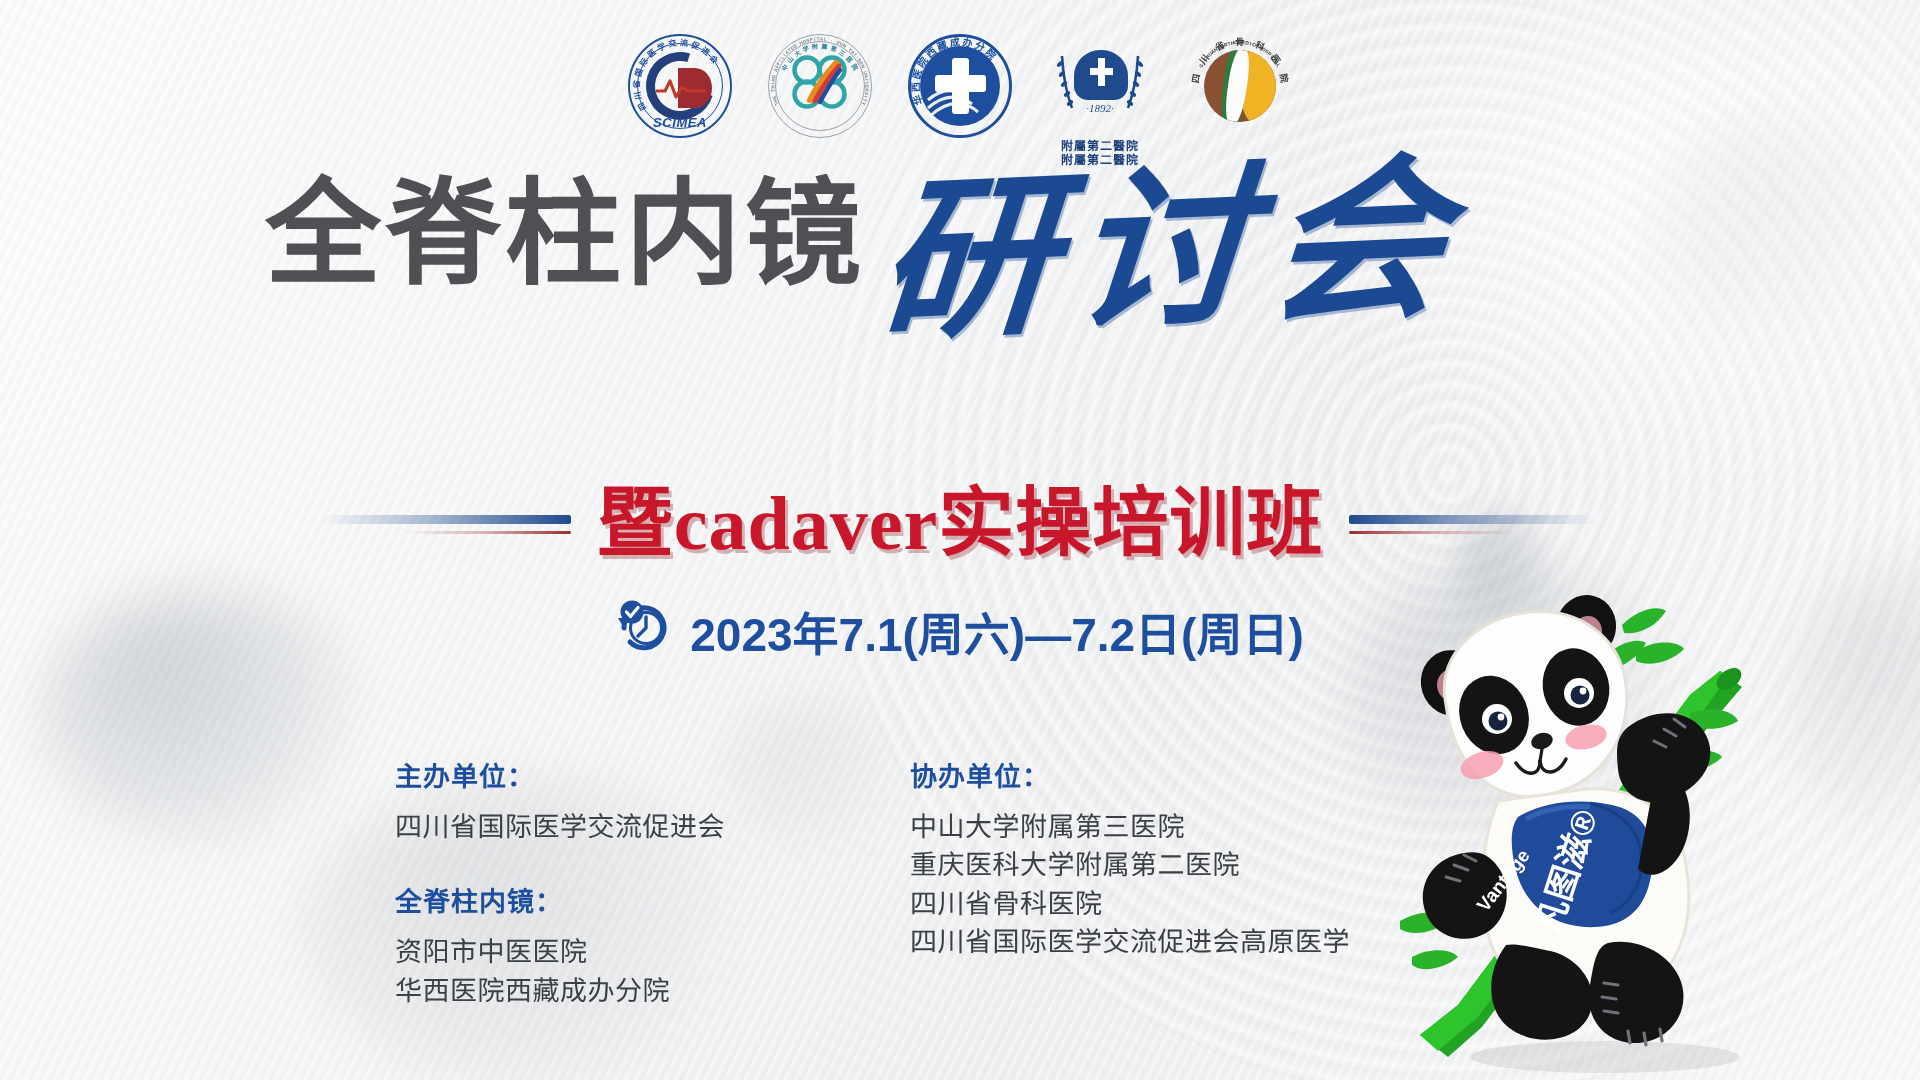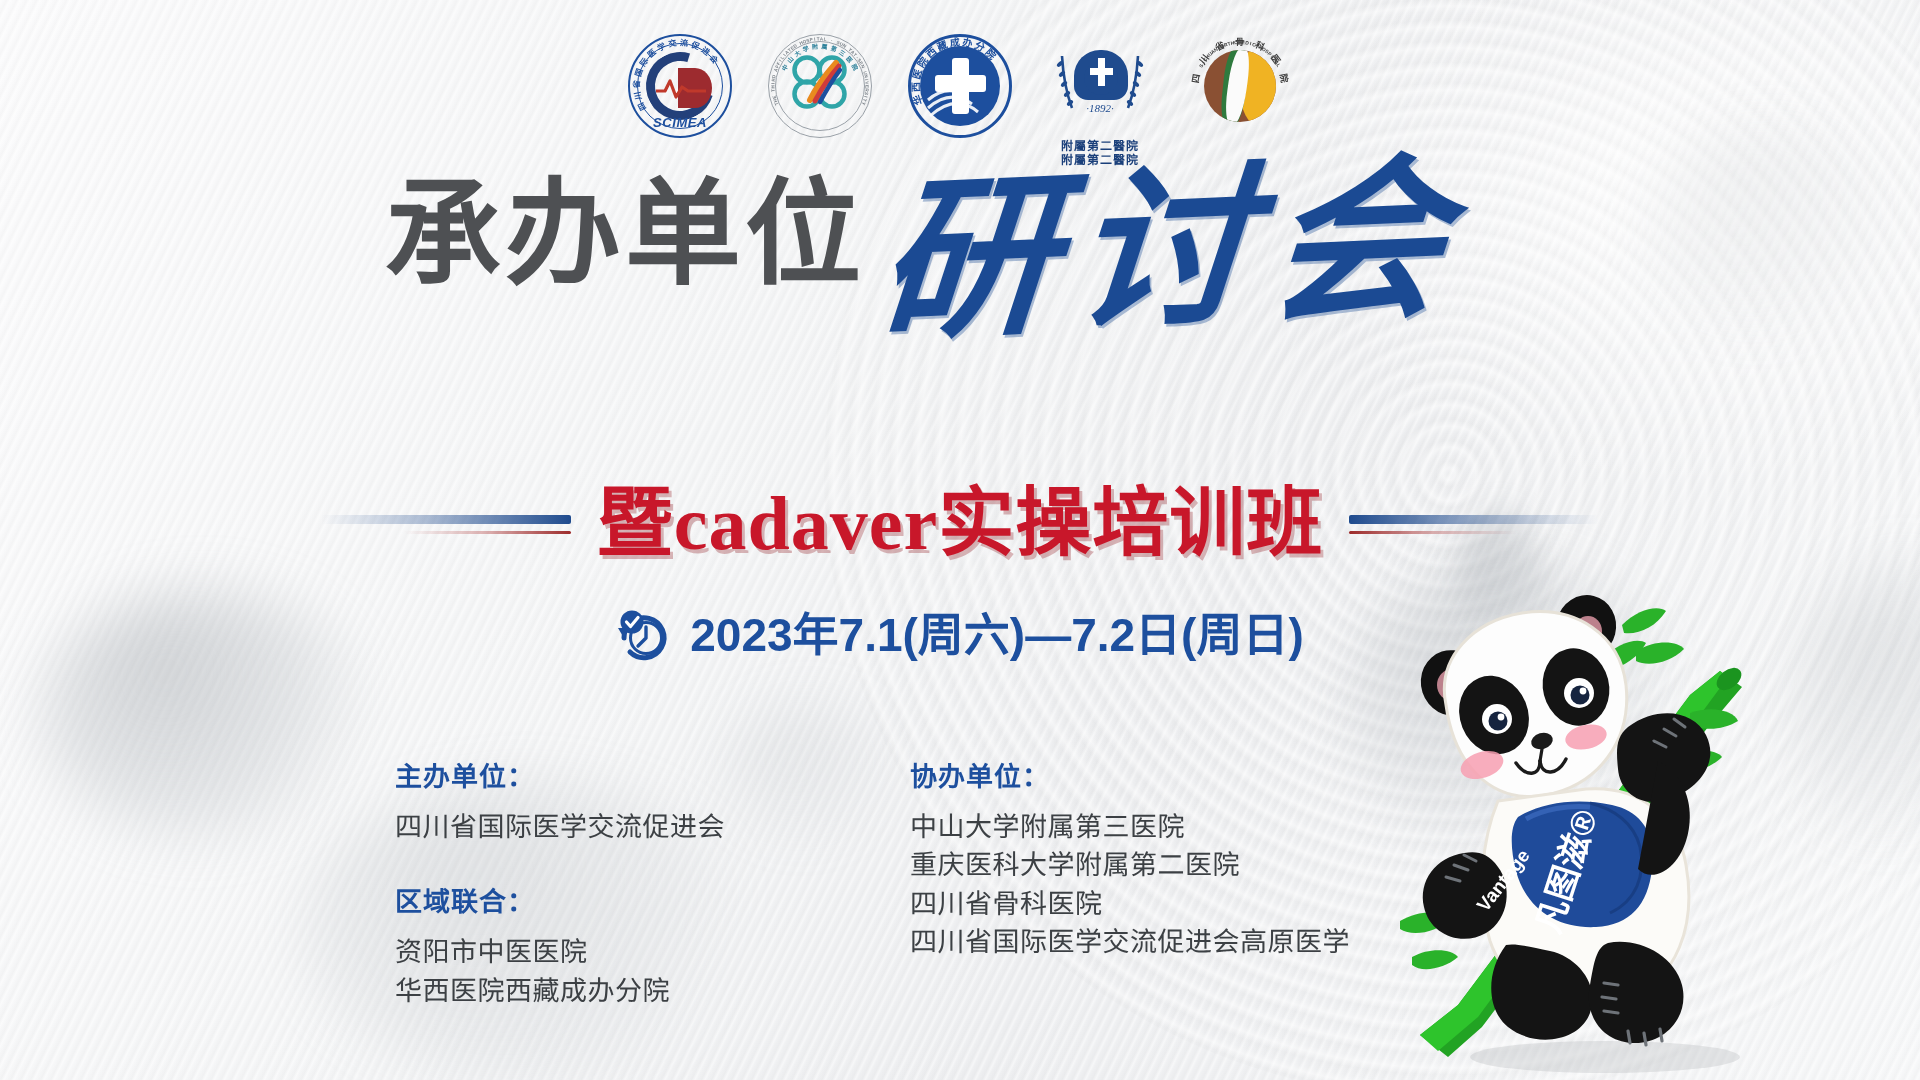--- a/index.html
+++ b/index.html
@@ -352,21 +352,21 @@
     white-space: nowrap;
     text-shadow: 3px 4px 0 rgba(140,20,28,0.30);
   }
 
   
   .date-row {
     position: absolute;
     left: 0; right: 0;
     top: 598px;
     display: flex;
-    align-items: flex-end;
+    align-items: flex-start;
     justify-content: center;
     gap: 18px;
     z-index: 5;
   }
   .clock-icon { width: 56px; height: 56px; flex: none; display: block; }
   .date-text {
     font-family: "Liberation Sans", "DejaVu Sans", sans-serif;
     font-weight: bold;
     font-size: 46px;
     letter-spacing: 0px;
@@ -650,21 +650,21 @@
             <span style="transform: rotate(237.231deg) translate(0px, 44px) rotate(180deg) translate(-50%, -50%); font-size: 5px; color: rgb(61, 61, 61);">A</span>
             <span style="transform: rotate(242deg) translate(0px, 44px) rotate(180deg) translate(-50%, -50%); font-size: 5px; color: rgb(61, 61, 61);">L</span>
           </div>
         </div>
     </div>
 
   </div>
 
   <div class="headline">
     <div class="title-block">
-      <div class="title-line l2">承办单位</div>
+      <div class="title-line l2">全脊柱内镜</div>
     </div>
     <div class="brush">研讨会</div>
   </div>
 
   <div class="subtitle-row">
     <div class="rule left">
       <div class="bar-blue"></div>
       <div class="bar-red"></div>
     </div>
     <div class="subtitle">暨cadaver实操培训班</div>
@@ -687,21 +687,21 @@
   </div>
 
   <div class="orgs">
 
     <div class="org-col">
       <div class="org-label">主办单位：</div>
       <div class="org-item">四川省国际医学交流促进会</div>
 
       <div class="org-gap"></div>
 
-      <div class="org-label">区域联合：</div>
+      <div class="org-label">全脊柱内镜：</div>
       <div class="org-item">资阳市中医医院</div>
       <div class="org-item">华西医院西藏成办分院</div>
     </div>
 
     <div class="org-col wide">
       <div class="org-label">协办单位：</div>
       <div class="org-item">中山大学附属第三医院</div>
       <div class="org-item">重庆医科大学附属第二医院</div>
       <div class="org-item">四川省骨科医院</div>
       <div class="org-item">四川省国际医学交流促进会高原医学</div>

